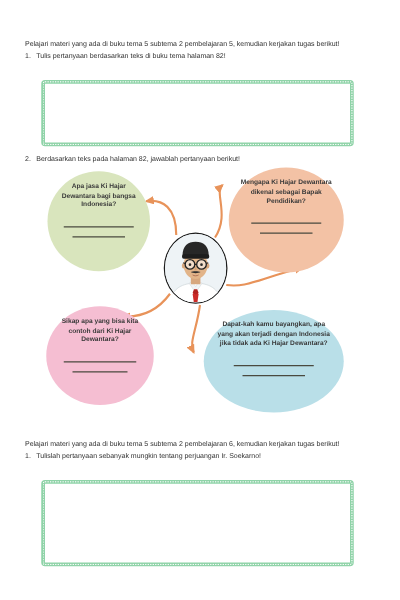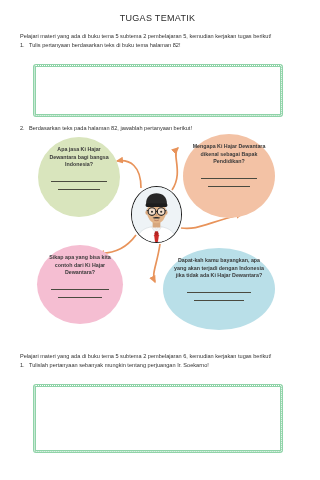--- a/index.html
+++ b/index.html
@@ -133,21 +133,20 @@
     border: 1.3px solid #1d1d1d;
     background: #eef2f5;
   }
   #portrait svg { display: block; width: 100%; height: 100%; }
 </style>
 </head>
 <body>
 
 <div id="page">
 
-  <div class="doc-title">TUGAS TEMATIK</div>
 
   <div class="instr" id="instr-top">
     <div>Pelajari materi yang ada di buku tema 5 subtema 2 pembelajaran 5, kemudian kerjakan tugas berikut!</div>
     <div class="num-line">
       <span class="num">1.</span><span>Tulis pertanyaan berdasarkan teks di buku tema halaman 82!</span>
     </div>
   </div>
 
   <div class="answer-box" id="answer-box-1">
     <span></span>

